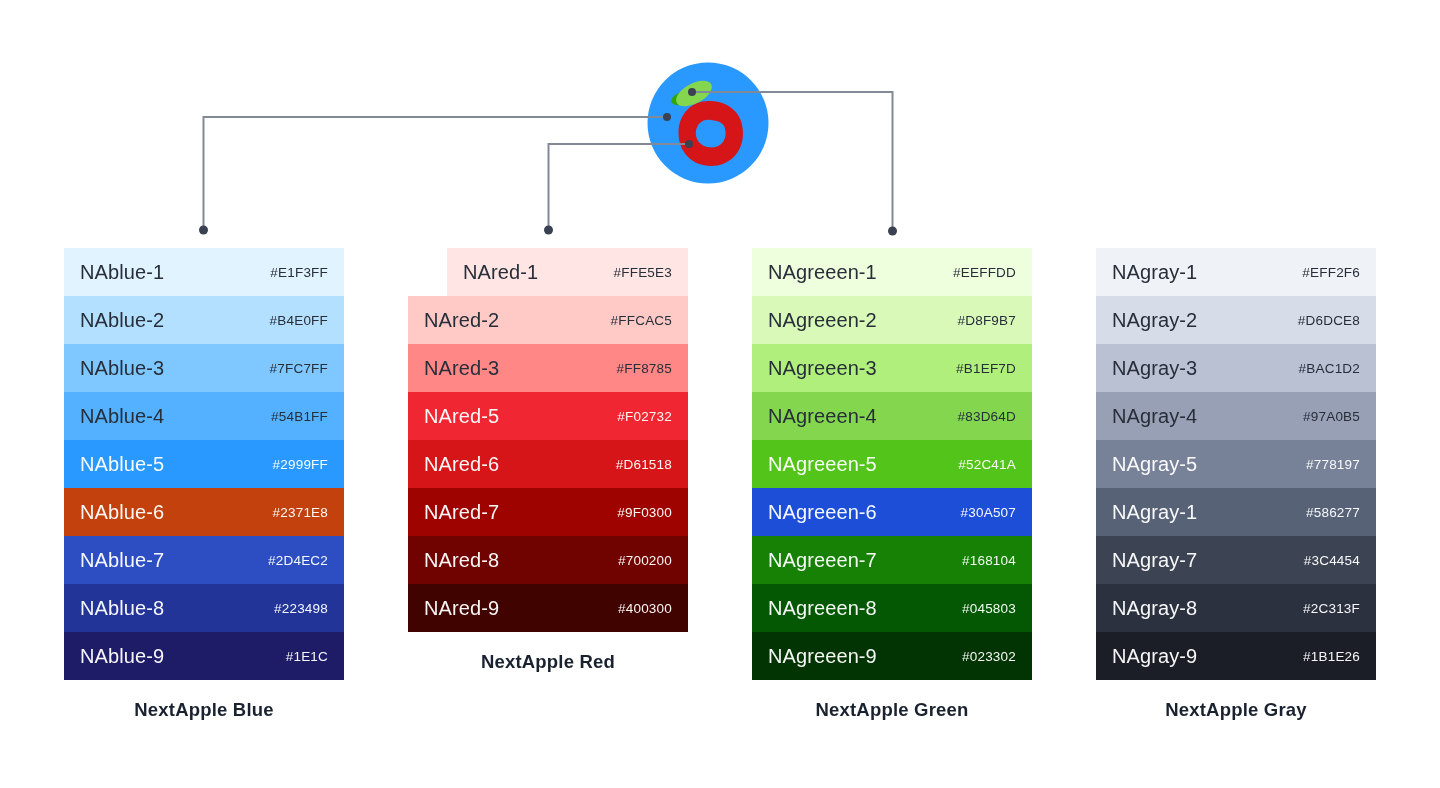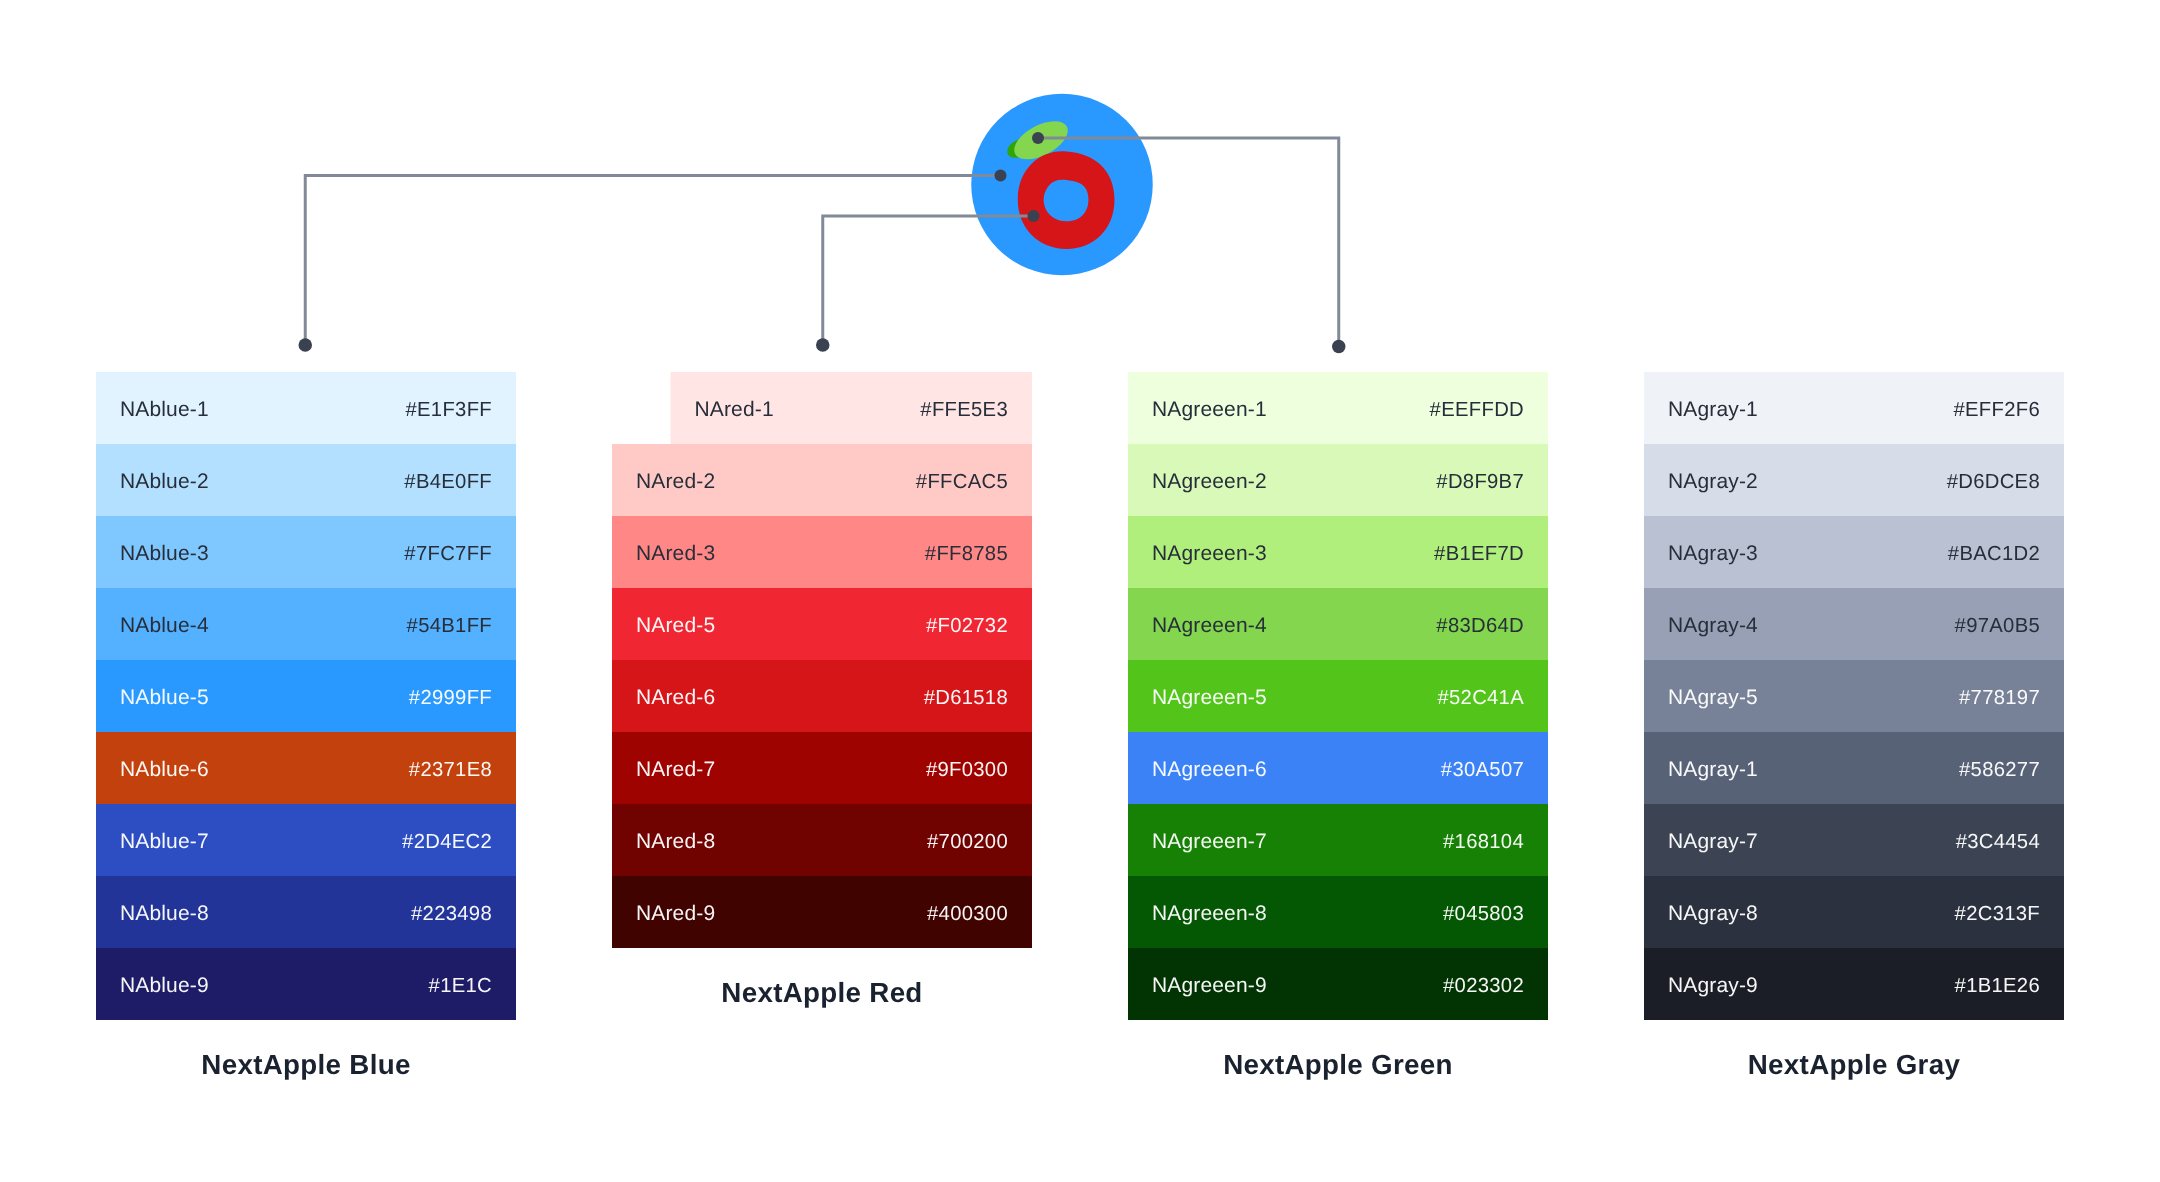--- a/index.html
+++ b/index.html
@@ -29,21 +29,21 @@
   .swatch-row {
     height: 48px;
     display: flex;
     align-items: center;
     justify-content: space-between;
     padding: 0 16px;
     box-sizing: border-box;
     color: #272E3A;
   }
   .swatch-row.light { color: rgba(255,255,255,0.96); }
-  .swatch-name { font-size: 14px; letter-spacing: 0.1px; }
+  .swatch-name { font-size: 20px; letter-spacing: 0.1px; }
   .swatch-hex  { font-size: 13.5px; letter-spacing: 0.2px; }
   .palette-title {
     margin-top: 19px;
     text-align: center;
     font-size: 18.5px;
     font-weight: bold;
     color: #1A2230;
     letter-spacing: 0.2px;
   }
 </style>
@@ -182,21 +182,21 @@
             <span class="swatch-hex">#B1EF7D</span>
           </div>
           <div class="swatch-row" style="background: rgb(131, 214, 77);">
             <span class="swatch-name">NAgreeen-4</span>
             <span class="swatch-hex">#83D64D</span>
           </div>
           <div class="swatch-row light" style="background: rgb(82, 196, 26);">
             <span class="swatch-name">NAgreeen-5</span>
             <span class="swatch-hex">#52C41A</span>
           </div>
-          <div class="swatch-row light" style="background: #3b82f6;">
+          <div class="swatch-row light" style="background: #1d4ed8;">
             <span class="swatch-name">NAgreeen-6</span>
             <span class="swatch-hex">#30A507</span>
           </div>
           <div class="swatch-row light" style="background: rgb(22, 129, 4);">
             <span class="swatch-name">NAgreeen-7</span>
             <span class="swatch-hex">#168104</span>
           </div>
           <div class="swatch-row light" style="background: rgb(4, 88, 3);">
             <span class="swatch-name">NAgreeen-8</span>
             <span class="swatch-hex">#045803</span>

